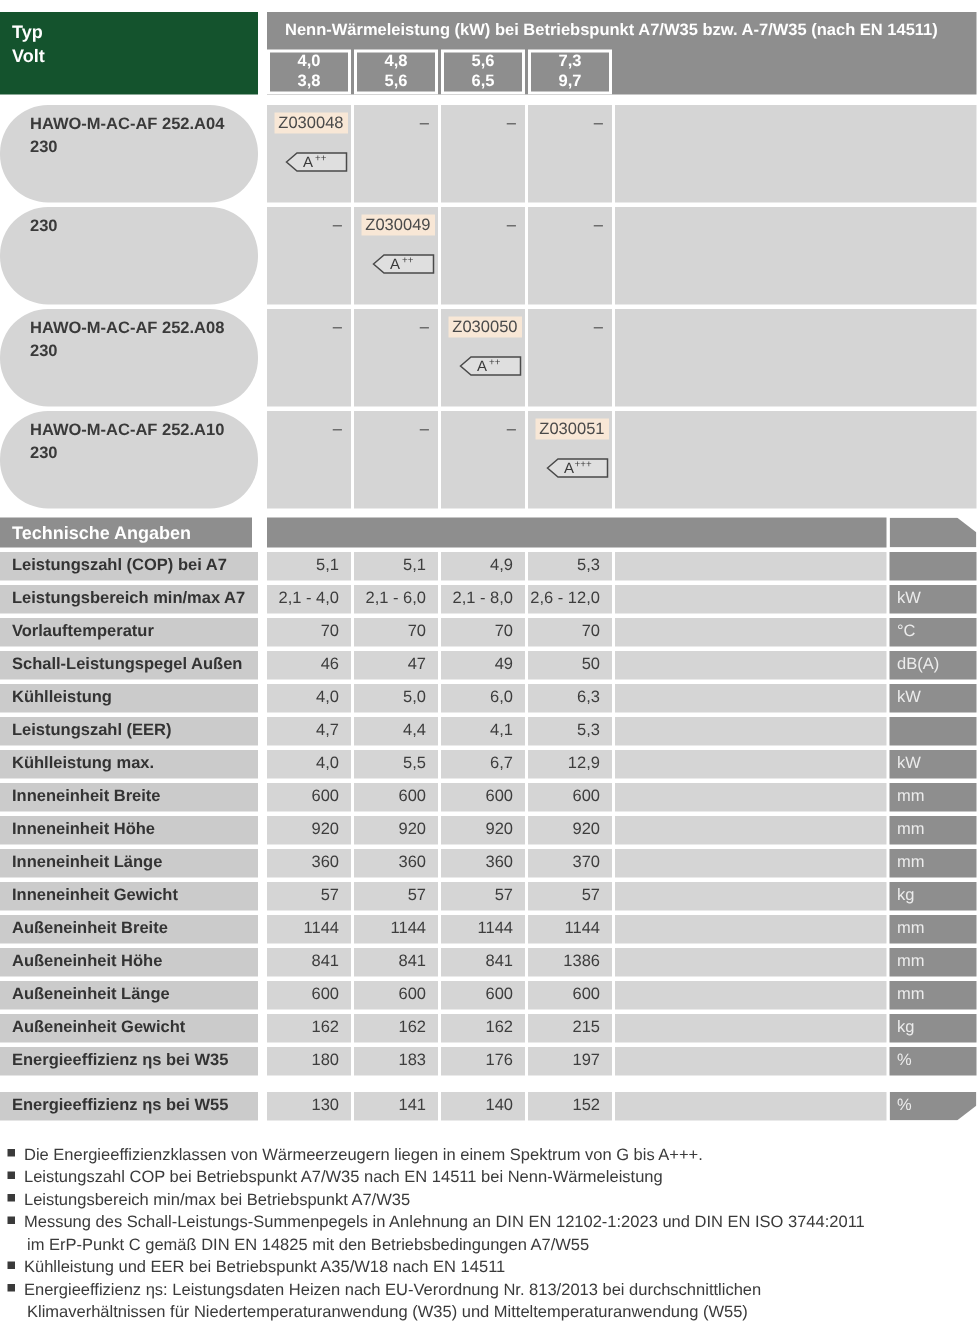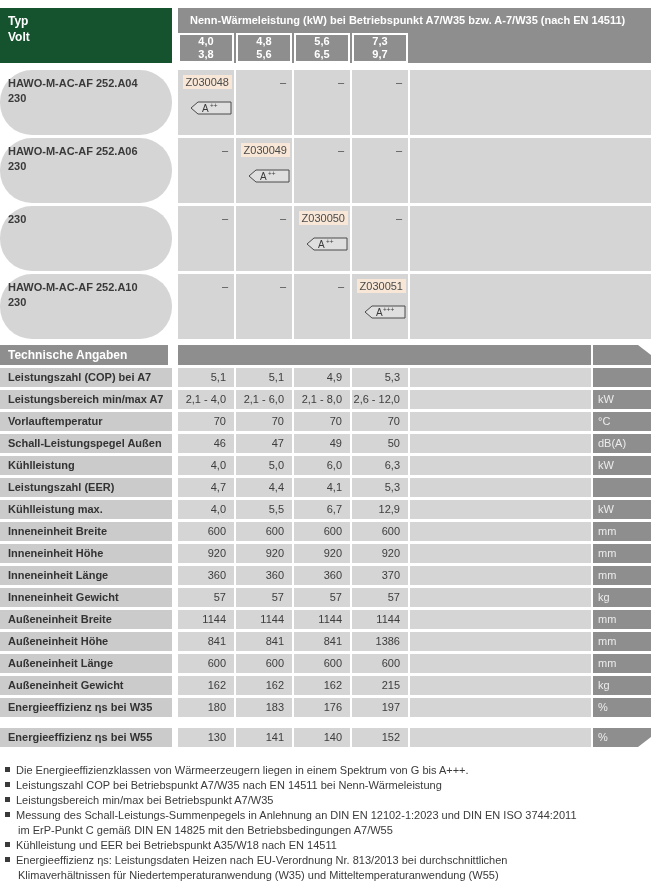--- a/index.html
+++ b/index.html
@@ -25,21 +25,21 @@
   .c2{left:236px;width:56px;}
   .c3{left:294px;width:56px;}
   .c4{left:352px;width:56px;}
   .c5{left:410px;width:181px;}
   .c5p{left:410px;width:241px;}
 
   
   .prow{position:absolute;left:0;width:653px;height:65px;}
   .pr0{top:70px;} .pr1{top:138px;} .pr2{top:206px;} .pr3{top:274px;}
   .prow .cell{top:0;height:65px;background:#d5d5d5;}
-  .pname{font-weight:bold;line-height:15px;padding:6px 0 0 8px;color:#3a3a3a;border-radius:32px;}
+  .pname{font-weight:bold;line-height:15px;padding:6px 0 0 20px;color:#3a3a3a;border-radius:32px;}
   .dash{text-align:right;padding:6px 6px 0 0;color:#4a4a4a;}
   .codecell{text-align:right;padding:5px 2px 0 0;}
   .codechip{display:inline-block;background:#f8e7d6;color:#4a4a4a;
             padding:0 3px;line-height:14px;font-size:11px;}
   .etag{position:absolute;top:31px;right:2px;}
 
   
   .band{top:345px;height:20px;background:#8e8e8e;}
   .band-label{left:0;width:168px;color:#fff;font-weight:bold;font-size:12px;
               line-height:20px;padding-left:8px;}
@@ -114,39 +114,39 @@
     </svg>
   </div>
   <div class="cell c2 dash">–</div>
   <div class="cell c3 dash">–</div>
   <div class="cell c4 dash">–</div>
   <div class="cell c5p"></div>
 </div>
 
 <div class="prow pr1">
   <div class="cell lblcol pname">
-    <div>HAWO-M-AC-AF 252.A06</div>
     <div>230</div>
   </div>
   <div class="cell c1 dash">–</div>
   <div class="cell c2 codecell">
     <span class="codechip">Z030049</span>
     <svg class="etag" width="42" height="14" viewBox="0 0 42 14">
       <polygon points="1,7 8,1 41,1 41,13 8,13" fill="#dfdfdf" stroke="#4a4a4a" stroke-width="1"></polygon>
       <text x="12" y="10.5" font-size="10">A</text>
       <text x="20" y="6.5" font-size="6.5">++</text>
     </svg>
   </div>
   <div class="cell c3 dash">–</div>
   <div class="cell c4 dash">–</div>
   <div class="cell c5p"></div>
 </div>
 
 <div class="prow pr2">
   <div class="cell lblcol pname">
+    <div>HAWO-M-AC-AF 252.A08</div>
     <div>230</div>
   </div>
   <div class="cell c1 dash">–</div>
   <div class="cell c2 dash">–</div>
   <div class="cell c3 codecell">
     <span class="codechip">Z030050</span>
     <svg class="etag" width="42" height="14" viewBox="0 0 42 14">
       <polygon points="1,7 8,1 41,1 41,13 8,13" fill="#dfdfdf" stroke="#4a4a4a" stroke-width="1"></polygon>
       <text x="12" y="10.5" font-size="10">A</text>
       <text x="20" y="6.5" font-size="6.5">++</text>

